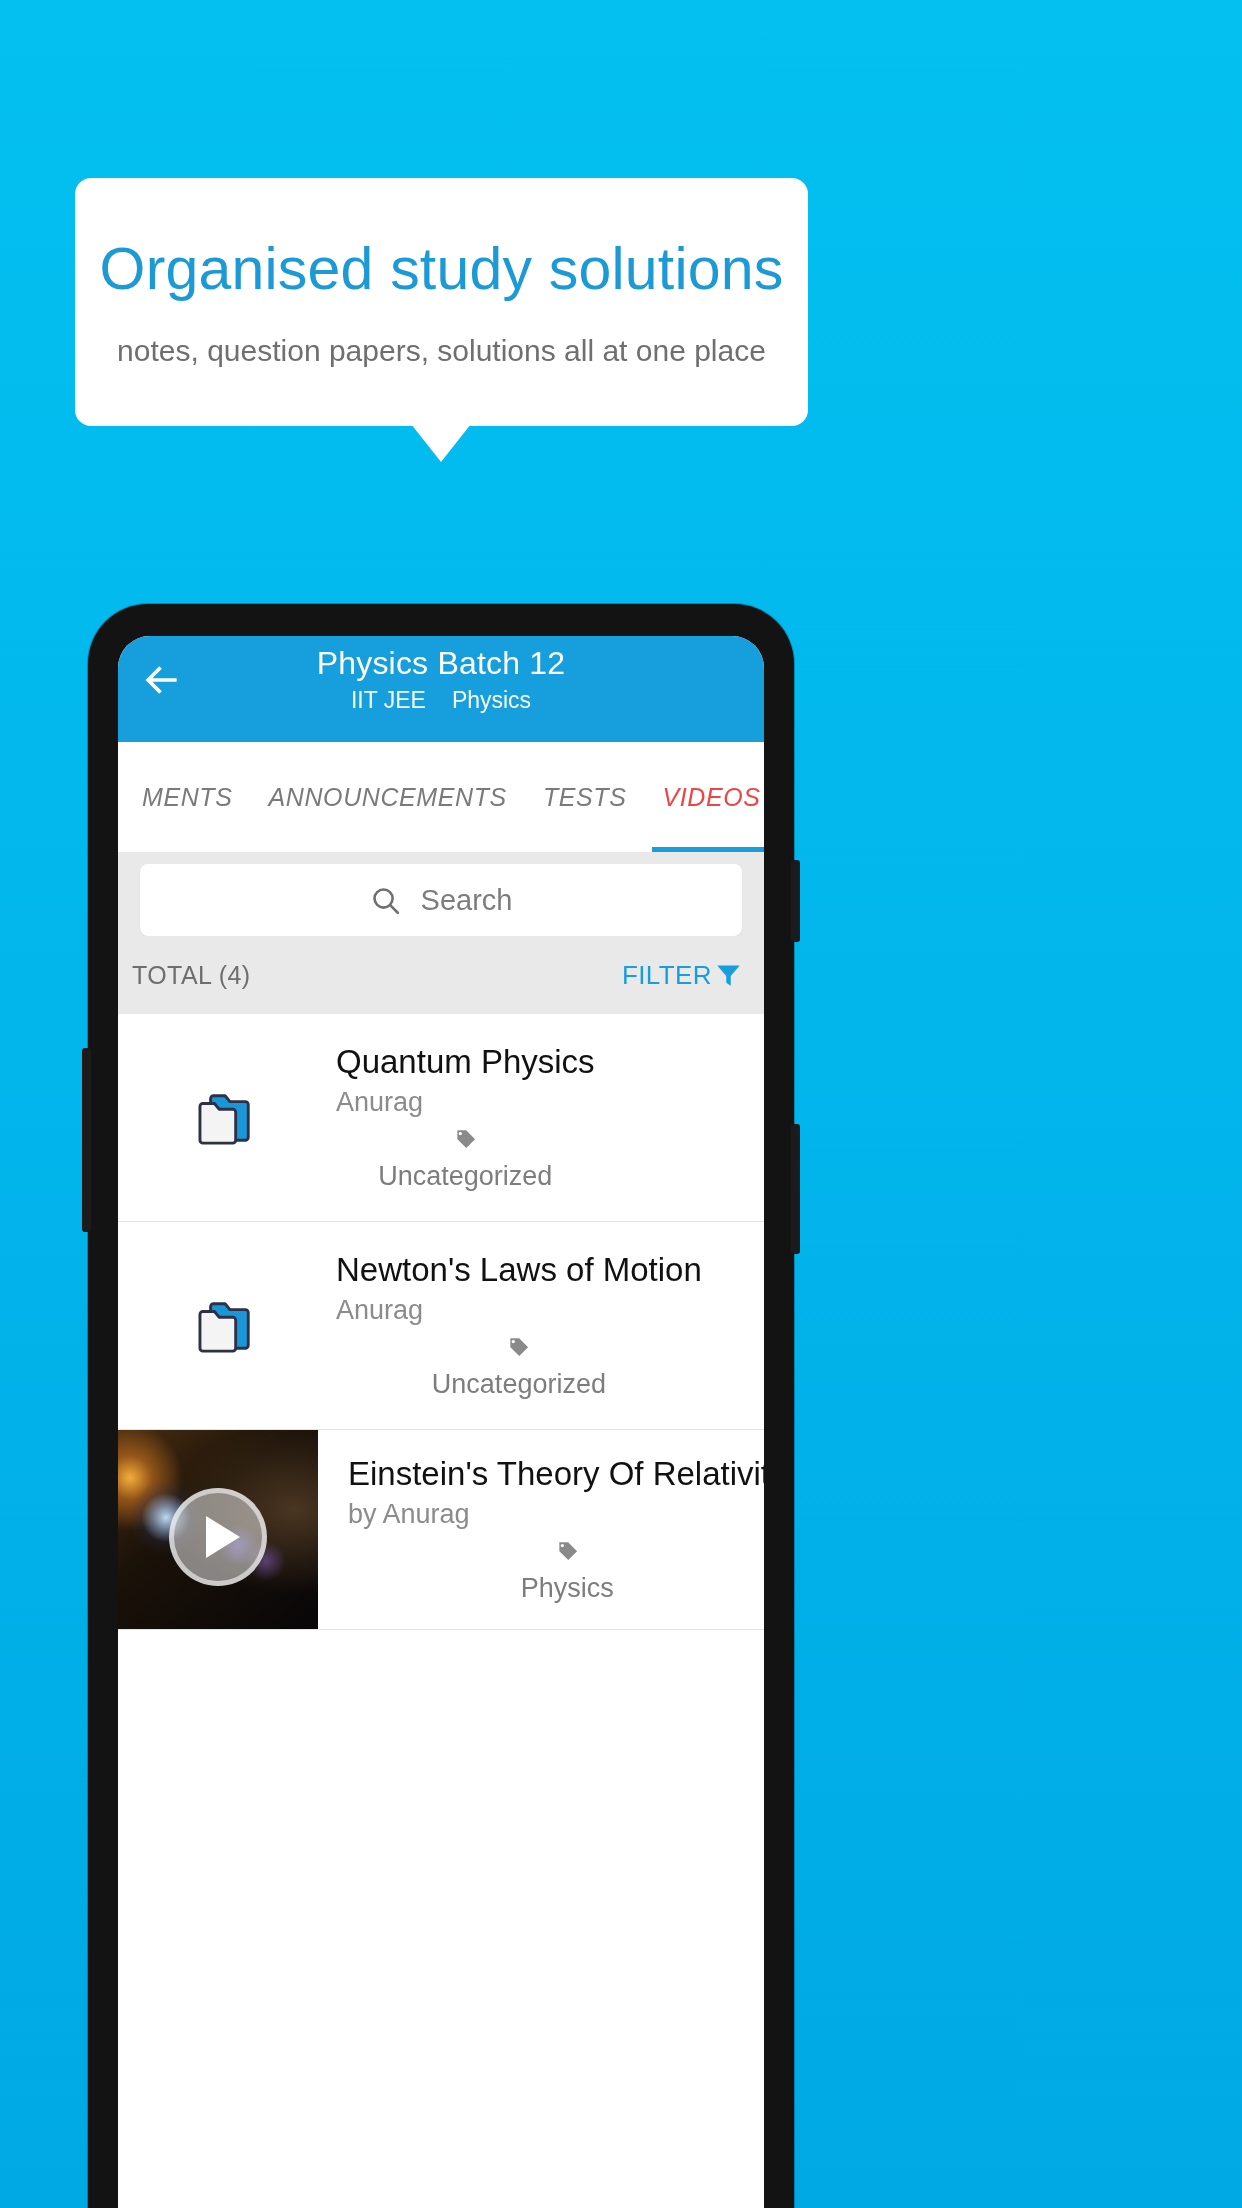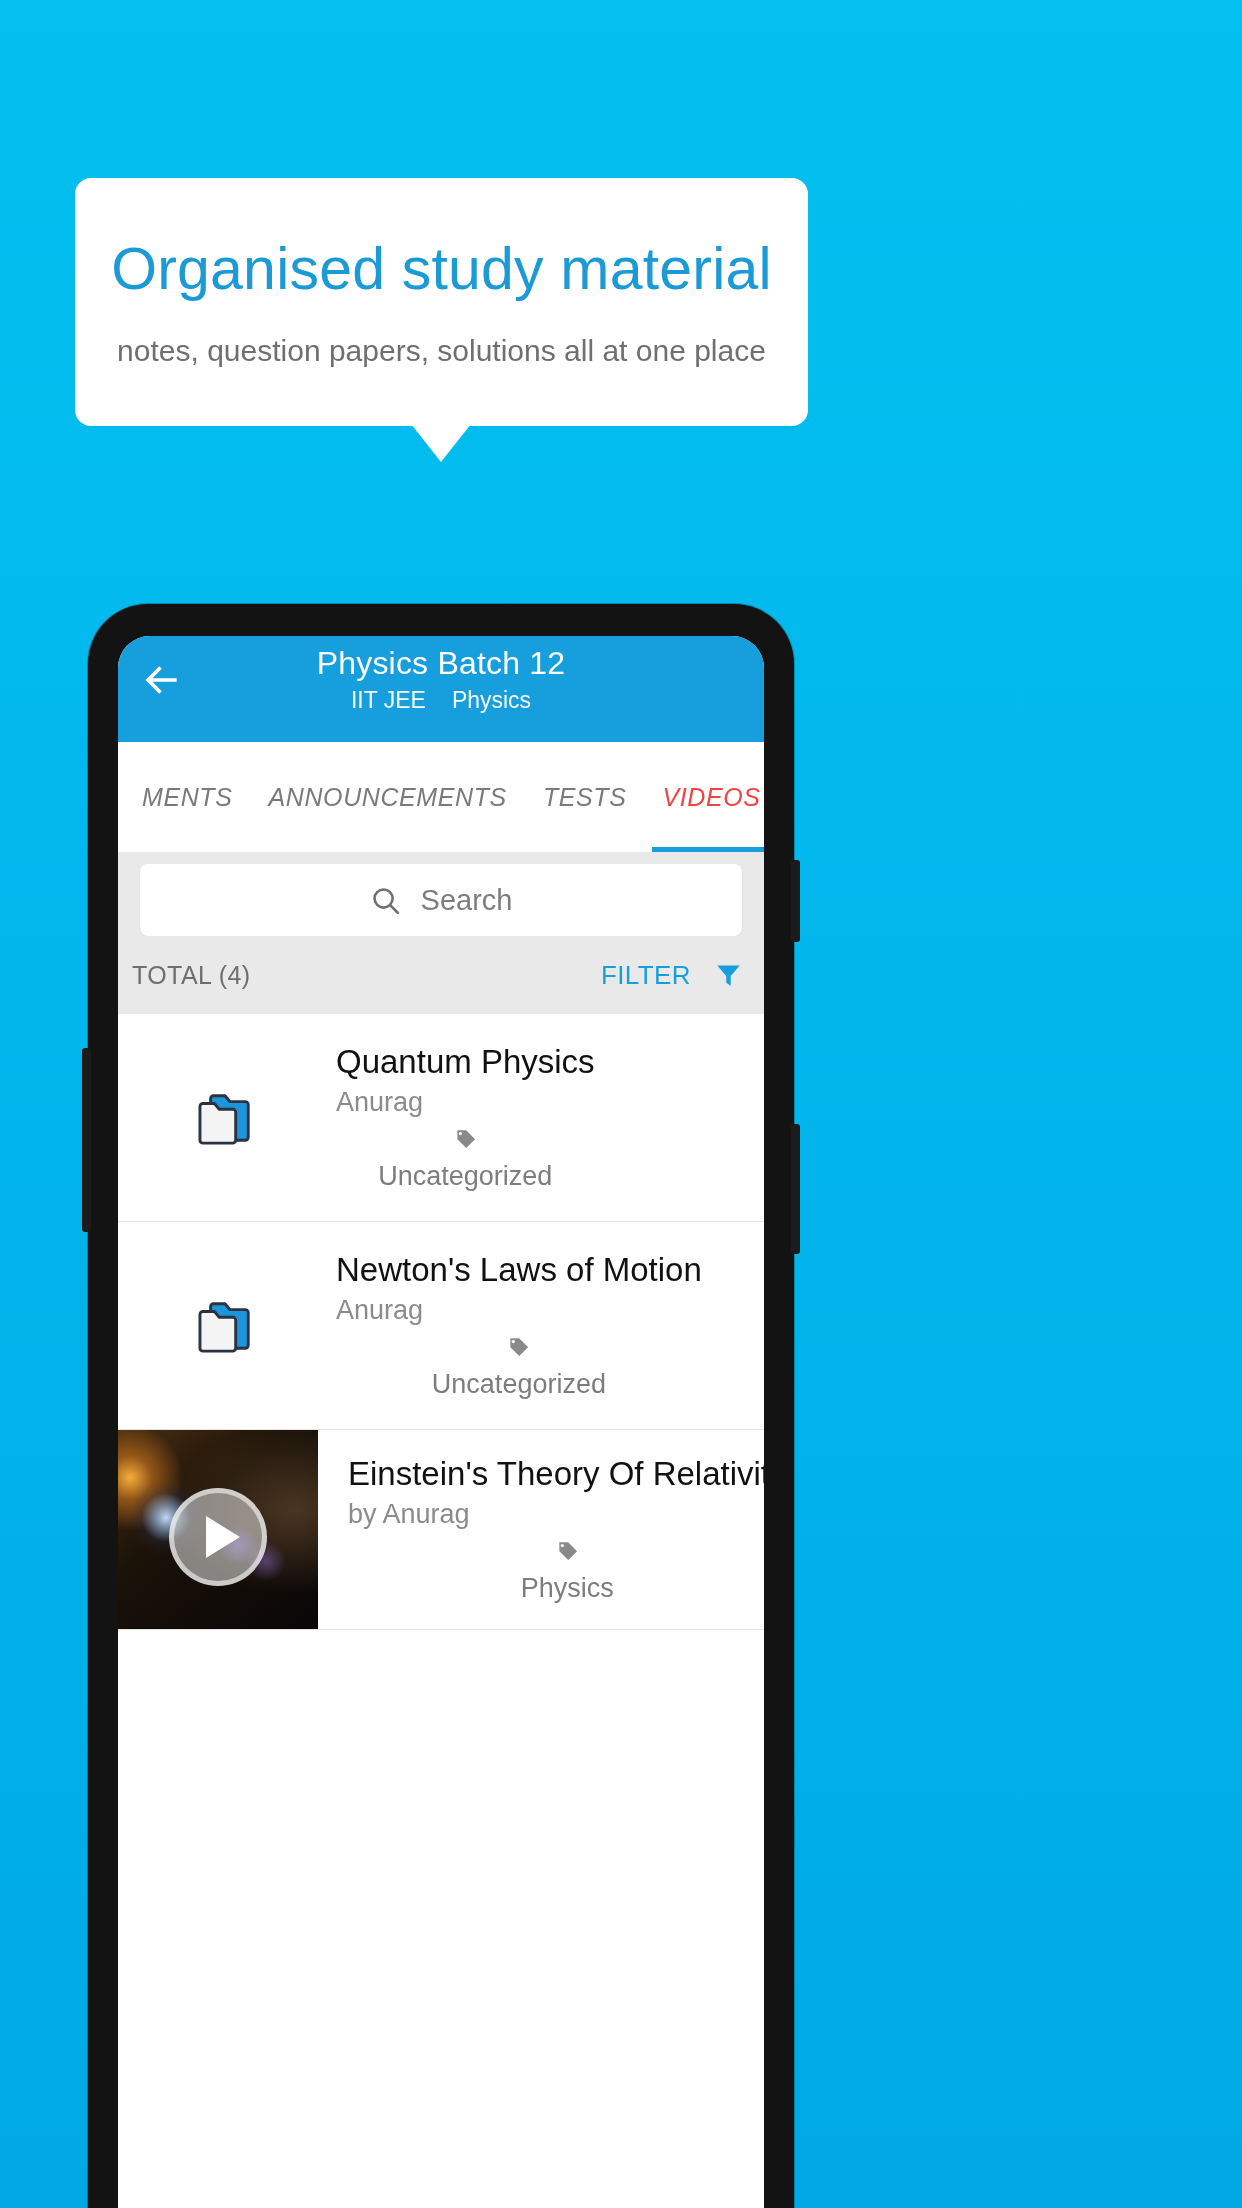--- a/index.html
+++ b/index.html
@@ -236,21 +236,21 @@
   }
   .total-label {
     font-size: 25px;
     color: #6e6e6e;
     letter-spacing: 0.4px;
   }
   .filter-group {
     margin-left: auto;
     display: flex;
     align-items: center;
-    gap: 24px;
+    gap: 3px;
   }
   .filter-label {
     font-size: 26px;
     color: #179fdd;
     letter-spacing: 0.4px;
   }
   .filter-icon { width: 27px; height: 27px; }
 
   
   .list { background: #ffffff; }
@@ -334,21 +334,21 @@
     display: flex;
     flex-direction: column;
     justify-content: center;
     padding-left: 30px;
   }
 </style>
 </head>
 <body>
 
 <div class="promo-card">
-  <div class="promo-title">Organised study material</div>
+  <div class="promo-title">Organised study solutions</div>
   <div class="promo-subtitle">notes, question papers, solutions all at one place</div>
 </div>
 <div class="promo-tail"></div>
 
 <div class="phone">
   <div class="phone-btn btn-right-1"></div>
   <div class="phone-btn btn-right-2"></div>
   <div class="phone-btn btn-left-1"></div>
 
   <div class="screen">

